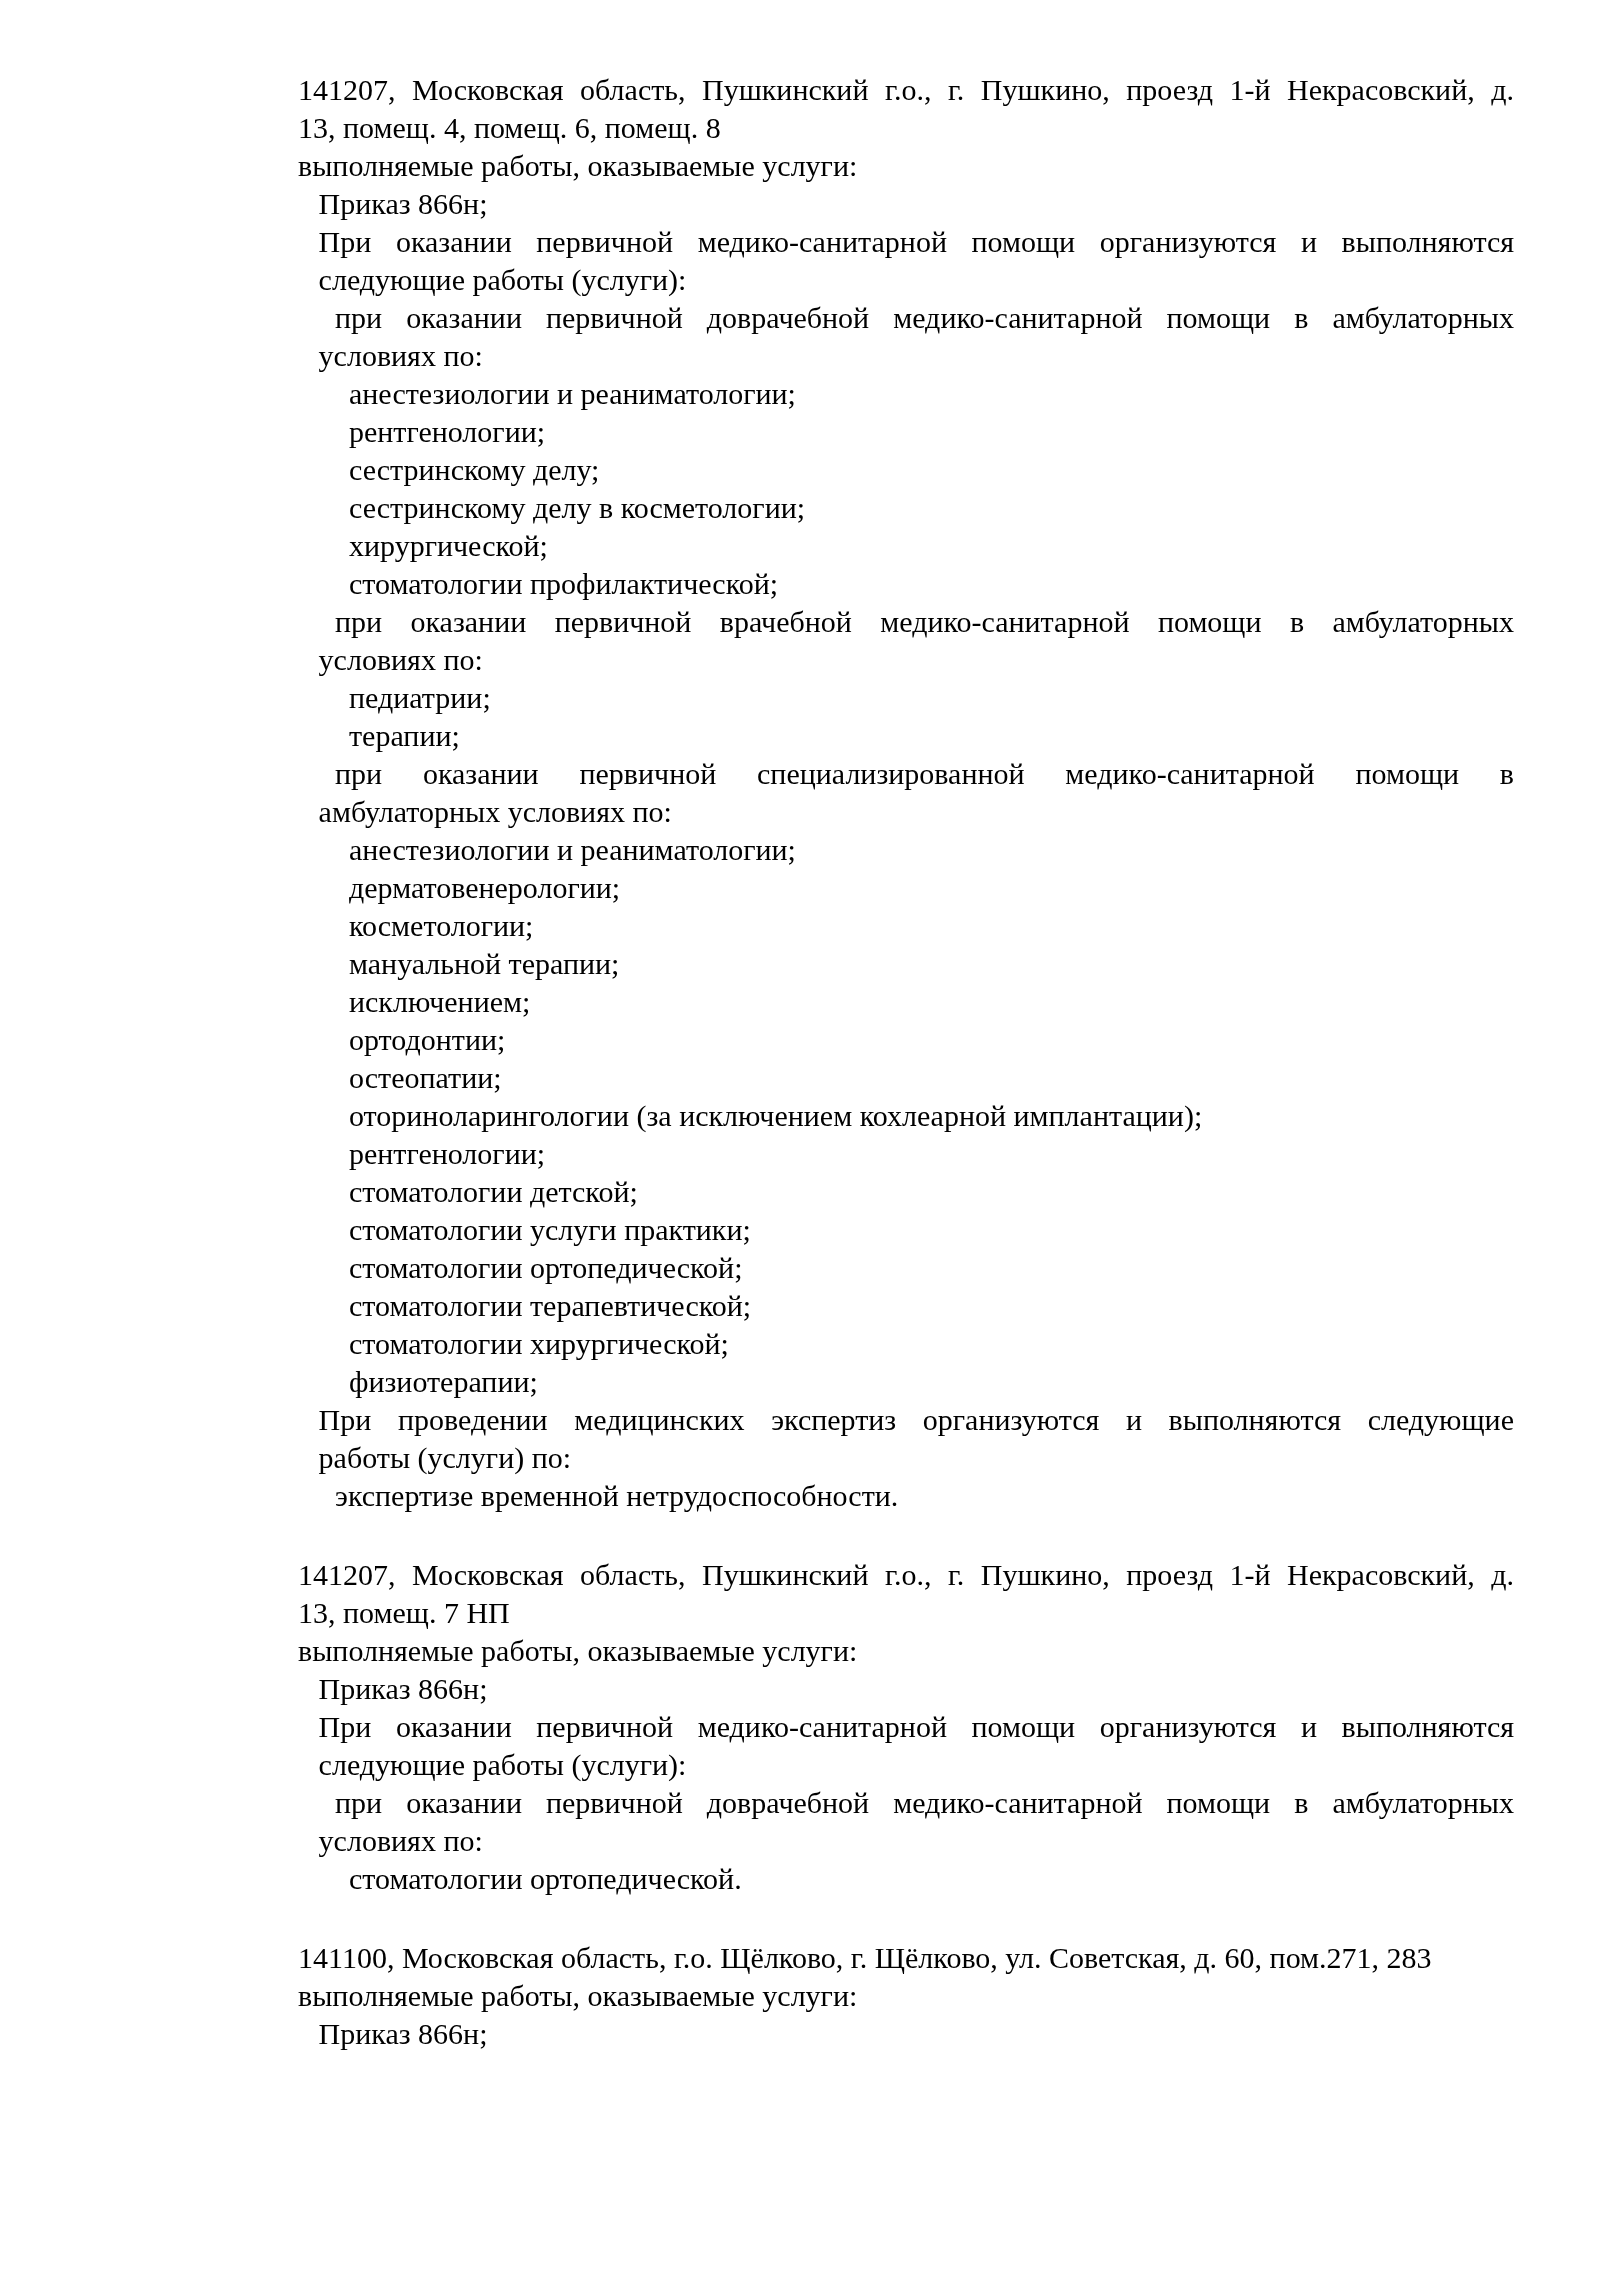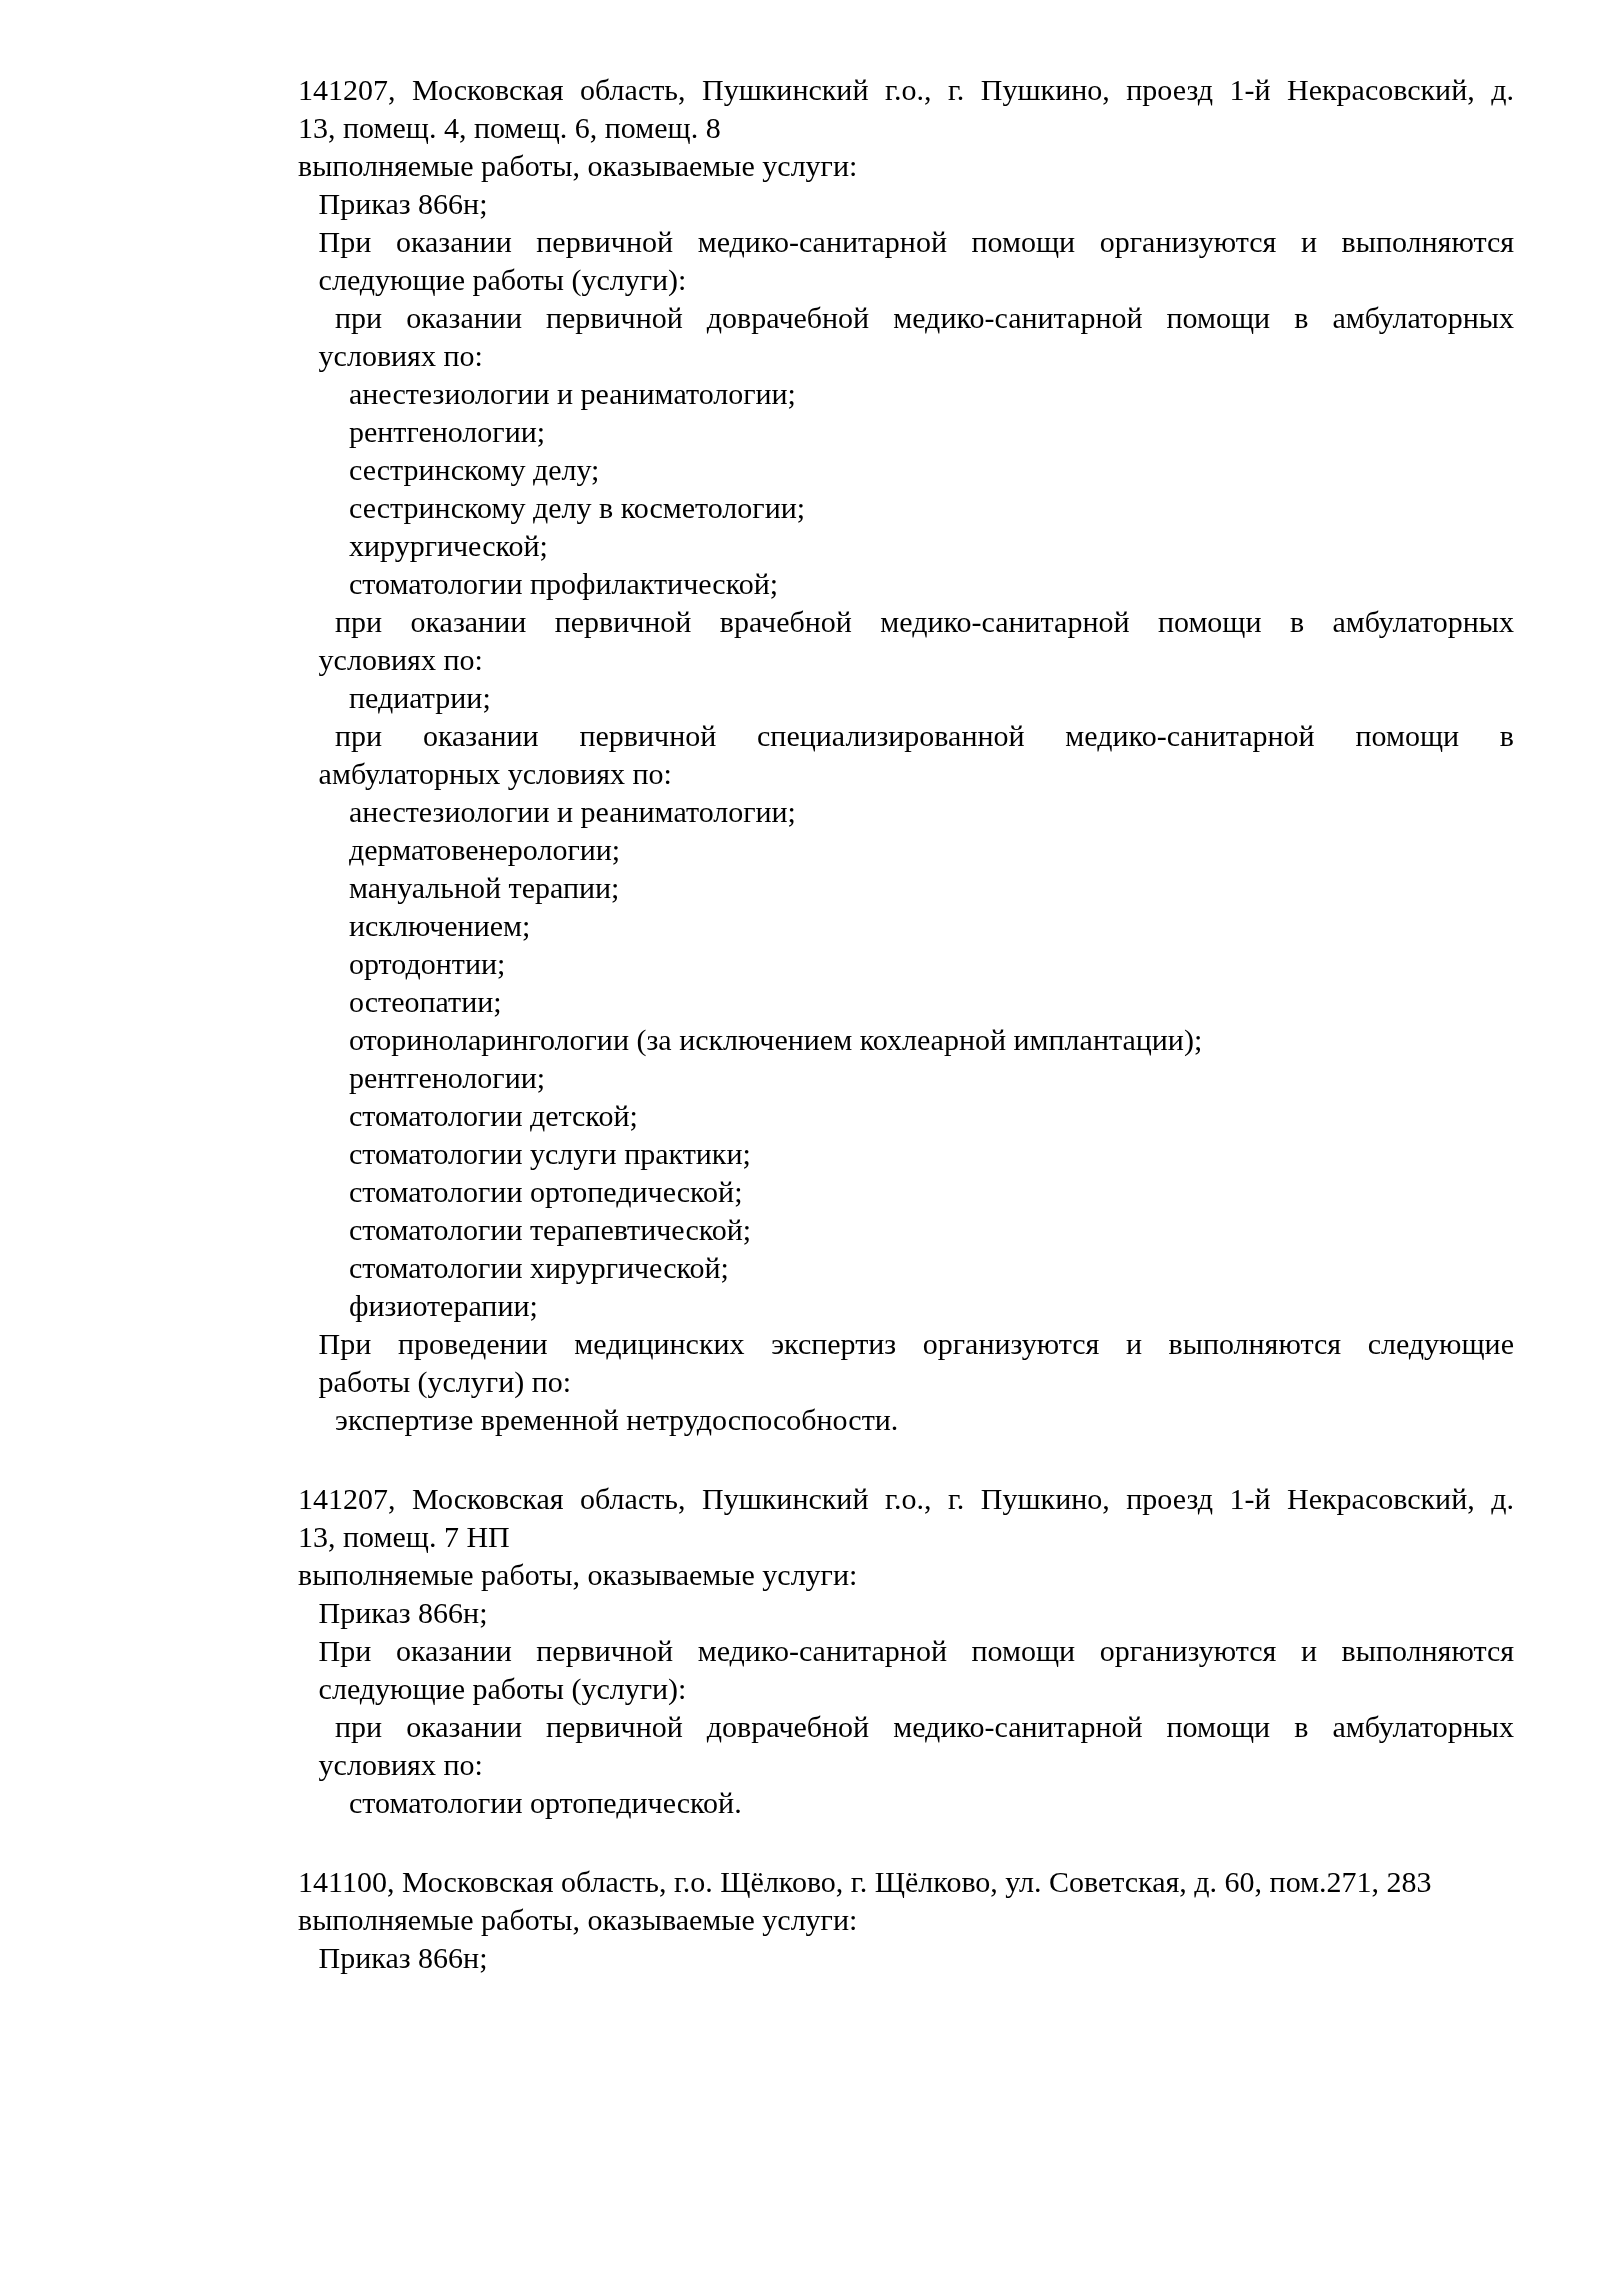--- a/index.html
+++ b/index.html
@@ -61,24 +61,26 @@
       <div class="line ind-1">условиях по:</div>
       <div class="line ind-3">анестезиологии и реаниматологии;</div>
       <div class="line ind-3">рентгенологии;</div>
       <div class="line ind-3">сестринскому делу;</div>
       <div class="line ind-3">сестринскому делу в косметологии;</div>
       <div class="line ind-3">хирургической;</div>
       <div class="line ind-3">стоматологии профилактической;</div>
       <div class="line ind-2 justify">при оказании первичной врачебной медико-санитарной помощи в амбулаторных</div>
       <div class="line ind-1">условиях по:</div>
       <div class="line ind-3">педиатрии;</div>
+      <div class="line ind-3">терапии;</div>
       <div class="line ind-2 justify">при оказании первичной специализированной медико-санитарной помощи в</div>
       <div class="line ind-1">амбулаторных условиях по:</div>
       <div class="line ind-3">анестезиологии и реаниматологии;</div>
       <div class="line ind-3">дерматовенерологии;</div>
+      <div class="line ind-3">косметологии;</div>
       <div class="line ind-3">мануальной терапии;</div>
       <div class="line ind-3">исключением;</div>
       <div class="line ind-3">ортодонтии;</div>
       <div class="line ind-3">остеопатии;</div>
       <div class="line ind-3">оториноларингологии (за исключением кохлеарной имплантации);</div>
       <div class="line ind-3">рентгенологии;</div>
       <div class="line ind-3">стоматологии детской;</div>
       <div class="line ind-3">стоматологии услуги практики;</div>
       <div class="line ind-3">стоматологии ортопедической;</div>
       <div class="line ind-3">стоматологии терапевтической;</div>

